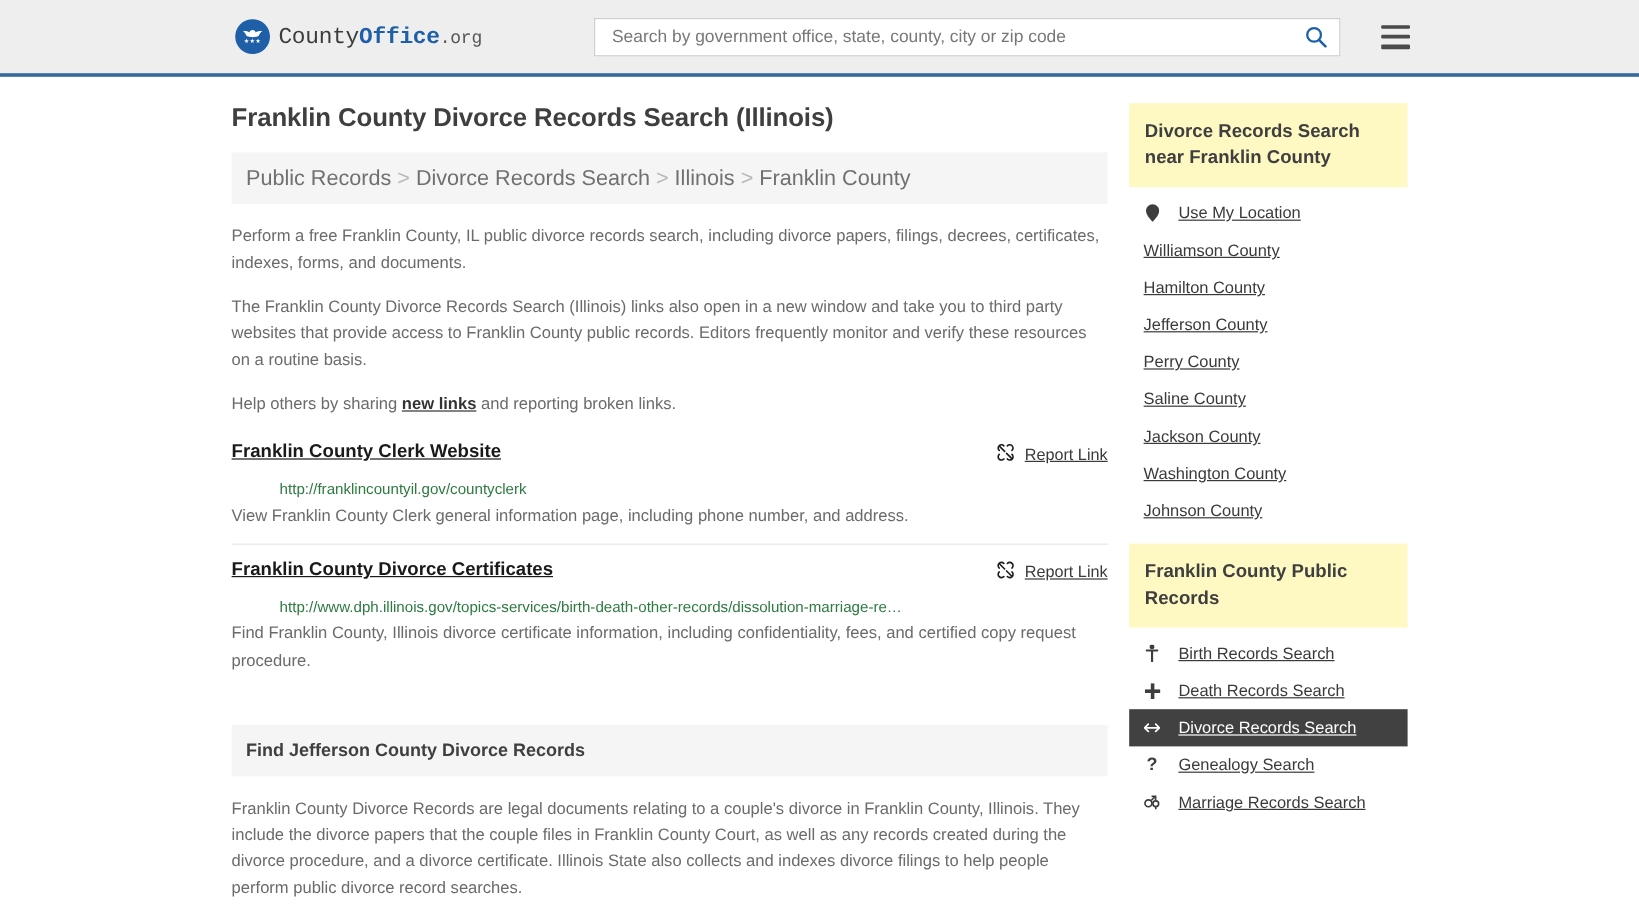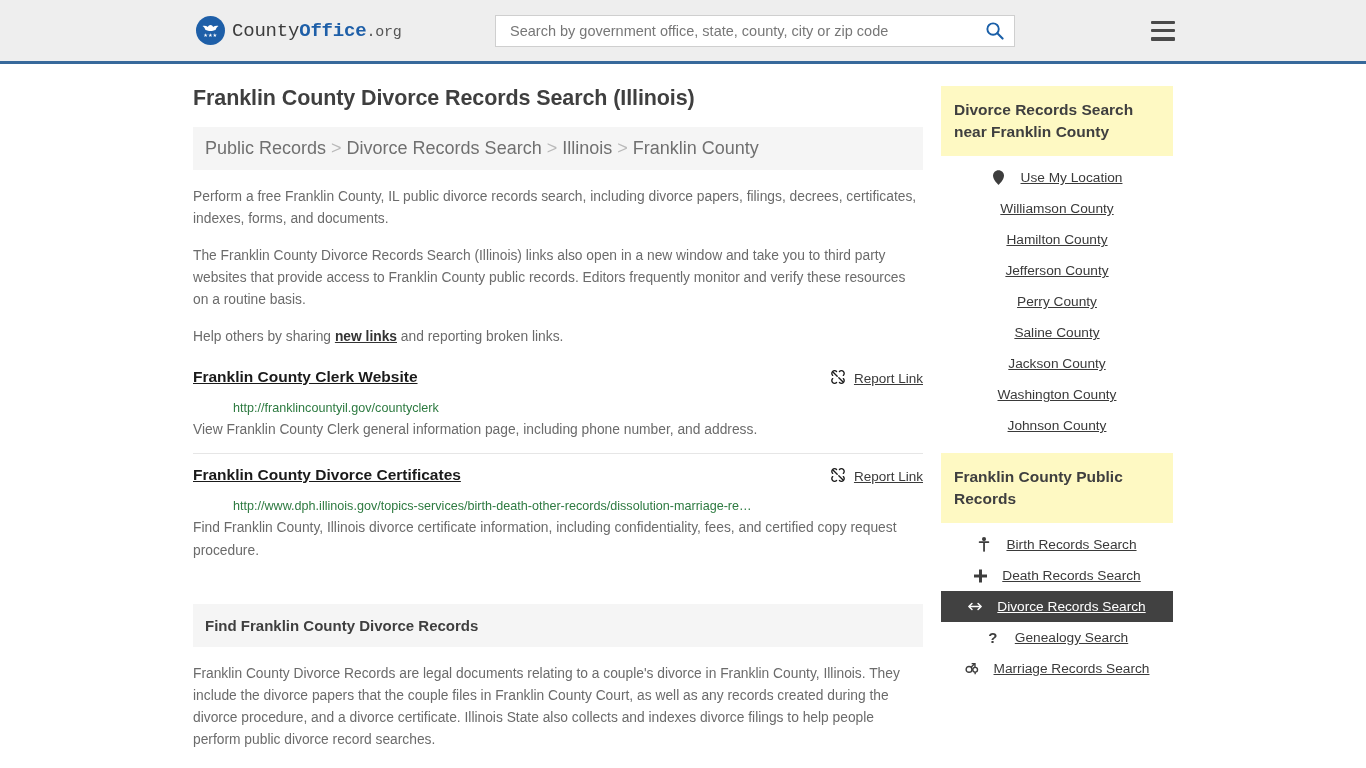--- a/index.html
+++ b/index.html
@@ -56,21 +56,21 @@
     color: #3c3c3c;
     letter-spacing: -0.2px;
     white-space: nowrap;
   }
   .logo-text .b { font-weight: bold; color: #1e5fa8; }
   .logo-text .org { color: #555; font-size: 15px; }
 
   .search-wrap {
     position: absolute;
     left: 495px;
-    width: 520px;
+    width: 622px;
     height: 32px;
     display: flex;
     align-items: center;
     background: #ffffff;
     border: 1px solid #cfcfcf;
     padding: 0 8px 0 12px;
   }
   .search-input {
     border: none;
     outline: none;
@@ -226,21 +226,20 @@
     line-height: 22px;
   }
   .side-list { padding: 6px 0 0 0; }
   .side-item {
     display: flex;
     align-items: center;
     gap: 15px;
     padding: 8px 12px;
     font-size: 13.7px;
     cursor: pointer;
-    justify-content: center;
   }
   .side-item .ico {
     width: 14px;
     display: flex;
     align-items: center;
     justify-content: center;
     color: #3d3d3d;
     flex: none;
     font-size: 15px;
     line-height: 1;
@@ -342,21 +341,21 @@
               </span>
               <span>Report Link</span>
             </div>
           </div>
           <div class="result-url">http://www.dph.illinois.gov/topics-services/birth-death-other-records/dissolution-marriage-re…</div>
           <div class="result-desc">Find Franklin County, Illinois divorce certificate information, including confidentiality, fees, and certified copy request procedure.</div>
         </div>
 
       </div>
 
-      <div class="section-head">Find Franklin County Divorce Records</div>
+      <div class="section-head">Find Jefferson County Divorce Records</div>
       <div class="section-body">
         <p>Franklin County Divorce Records are legal documents relating to a couple's divorce in Franklin County, Illinois. They include the divorce papers that the couple files in Franklin County Court, as well as any records created during the divorce procedure, and a divorce certificate. Illinois State also collects and indexes divorce filings to help people perform public divorce record searches.</p>
         <div class="learn-head">Learn about Divorce Records, including:</div>
 
       </div>
 
     </div>
 
     <div class="side-col">
 

